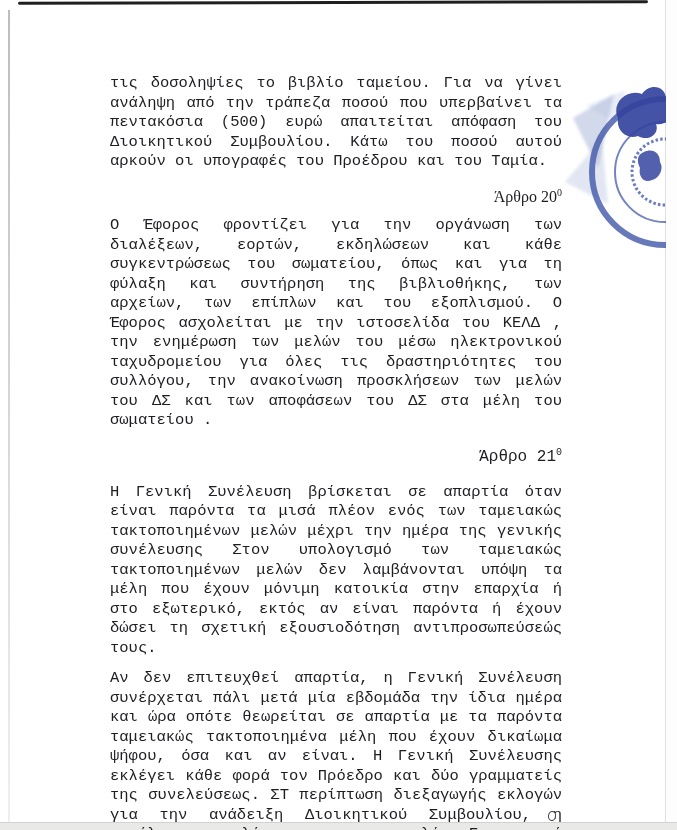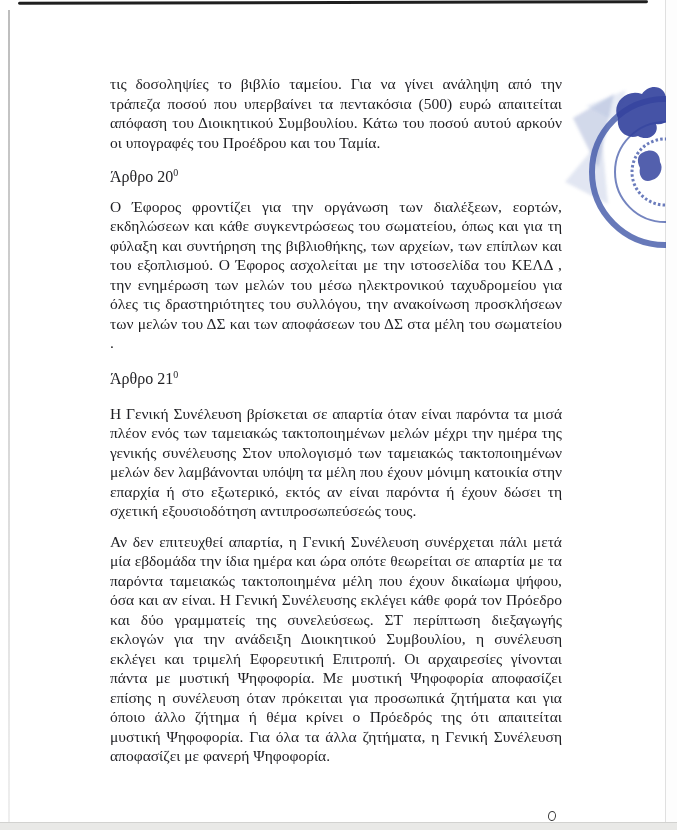--- a/index.html
+++ b/index.html
@@ -33,25 +33,25 @@
     position: absolute; left: 666px; right: 0; top: 0; bottom: 7px;
     background: #fdfdfd;
   }
 
   
   .text-block {
     position: absolute; left: 110px; top: 74px; width: 452px;
     font-size: 15.5px; line-height: 19.5px;
     text-align: justify;
   }
-  .text-block p { margin: 0 0 11px 0; }
+  .text-block p { margin: 0 0 11px 0; font-family: Liberation Mono, monospace; }
   .article-heading {
-    text-align: left; font-size: 16px; margin: 2px 0 10px 0;
+    text-align: right; font-size: 16px; margin: 2px 0 10px 0;
   }
-  .article-heading.spaced { margin: 12px 0 15px 0; }
+  .article-heading.spaced { margin: 12px 0 15px 0; font-family: Liberation Mono, monospace; }
   .article-heading sup { font-size: 10px; }
 
   
   .stamp-clip {
     position: absolute; left: 556px; top: 72px; width: 110px; height: 195px;
     overflow: hidden; pointer-events: none;
   }
   .stamp-clip svg { filter: blur(0.4px); opacity: 0.95; }
 
   

